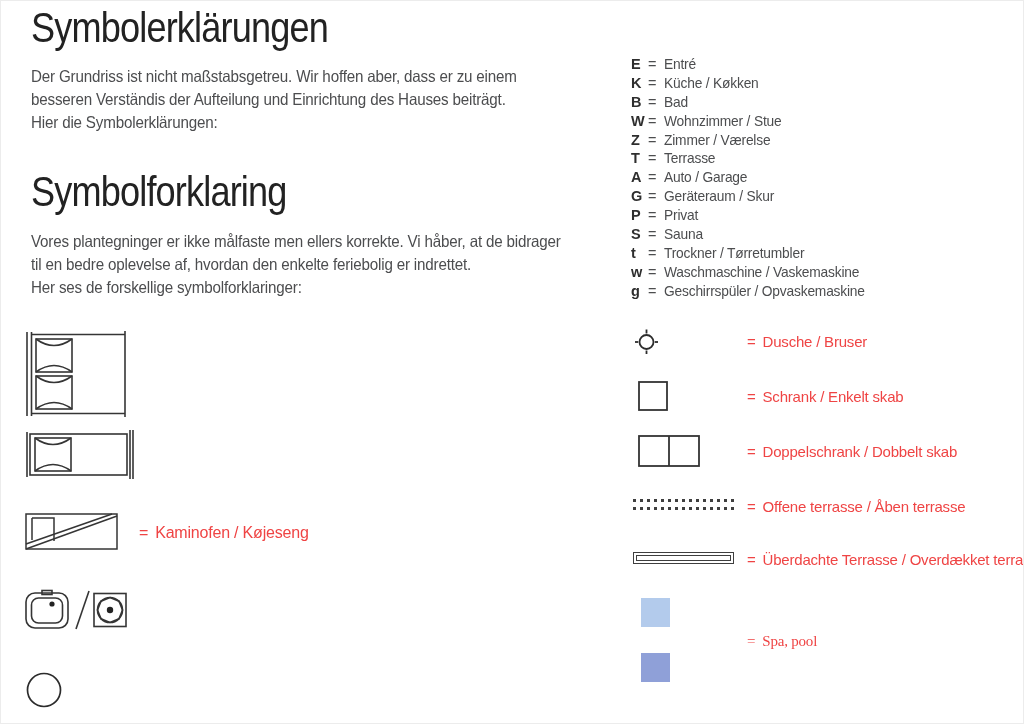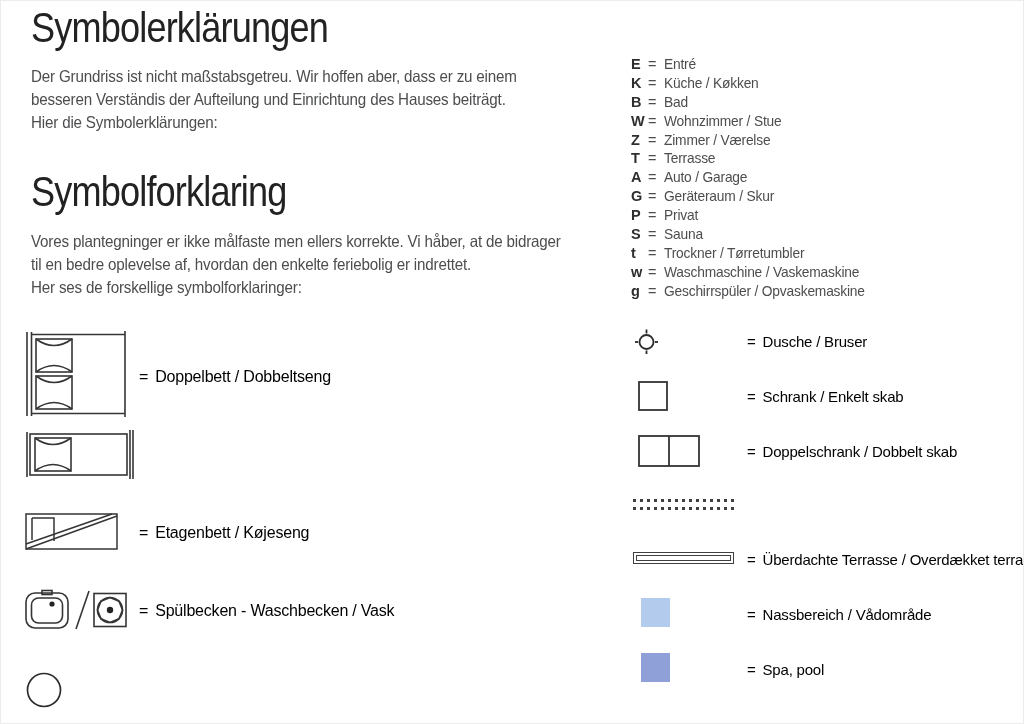--- a/index.html
+++ b/index.html
@@ -26,21 +26,21 @@
   
   #room-codes { position:absolute; left:630px; top:55px; }
   .code-row { display:flex; align-items:baseline; height:18.9px; font-size:14.5px; letter-spacing:-0.2px; }
   .code-row b { width:17px; color:#2e2e2e; font-weight:700; }
   .code-row .eq { width:16px; color:#4c4d4f; }
   .code-row .code-label { color:#4c4d4f; white-space:nowrap; transform:scaleX(0.95); transform-origin:left; }
 
   
   .sym-label {
     position:absolute; transform:translateY(-50%) ;
-    font-size:16px; color:#000000; white-space:nowrap; letter-spacing:-0.2px;
+    font-size:16px; color:#ef4444; white-space:nowrap; letter-spacing:-0.2px;
   }
   .sym-label .eq { margin-right:7px; }
   .left-lab  { left:138px; }
   .right-lab { left:746px; font-size:15px; }
 
   .icon-abs { position:absolute; }
   svg { display:block; }
 
   
   #open-terrace-icon { width:101px; }
@@ -146,23 +146,20 @@
       <line x1="2" y1="1" x2="2" y2="85"></line>
         <line x1="6.5" y1="1" x2="6.5" y2="85"></line>
       <path d="M6.5 3.5 H100 M6.5 82.5 H100"></path>
       <line x1="100" y1="0" x2="100" y2="86"></line>
       <rect x="11" y="8" width="36" height="33"></rect>
       <path d="M11 8 Q29 21 47 8 M11 41 Q29 28 47 41"></path>
       <rect x="11" y="45" width="36" height="33"></rect>
       <path d="M11 45 Q29 58 47 45 M11 78 Q29 65 47 78"></path>
     </svg>
   </div>
-  <div class="sym-label left-lab" style="top:376px;">
-    <span class="eq">=</span><span>Doppelbett / Dobbeltseng</span>
-  </div>
 
   <div class="icon-abs" style="left:24px; top:429px;">
     <svg width="110" height="49" viewBox="0 0 110 49" fill="none" stroke="#353535" stroke-width="1.6">
       <line x1="2" y1="2" x2="2" y2="47"></line>
       <rect x="5" y="4" width="97" height="41"></rect>
       <line x1="105" y1="0" x2="105" y2="49"></line>
         <line x1="108" y1="0" x2="108" y2="49"></line>
       <rect x="10" y="8" width="36" height="33"></rect>
       <path d="M10 8 Q28 21 46 8 M10 41 Q28 28 46 41"></path>
     </svg>
@@ -170,39 +167,36 @@
 
   <div class="icon-abs" style="left:24px; top:512px;">
     <svg width="94" height="38" viewBox="0 0 94 38" fill="none" stroke="#353535" stroke-width="1.5">
       <rect x="1" y="1" width="91" height="35"></rect>
       <line x1="1" y1="36" x2="92" y2="3"></line>
       <line x1="1" y1="31" x2="87" y2="1"></line>
       <path d="M7 5 H29 V28 M7 5 V27"></path>
     </svg>
   </div>
   <div class="sym-label left-lab" style="top:532px;">
-    <span class="eq">=</span><span>Etagenbett / Køjeseng</span>
+    <span class="eq">=</span><span>Kaminofen / Køjeseng</span>
   </div>
 
   <div class="icon-abs" style="left:24px; top:588px;">
     <svg width="102" height="42" viewBox="0 0 102 42" fill="none" stroke="#353535" stroke-width="1.6">
       <rect x="1" y="4" width="42" height="35" rx="9"></rect>
       <rect x="17" y="1.5" width="10" height="4"></rect>
       <rect x="6.5" y="9" width="31" height="25" rx="7"></rect>
       <circle cx="27" cy="15" r="2.6" fill="#222" stroke="none"></circle>
       <line x1="51" y1="40" x2="64" y2="2"></line>
       <rect x="69" y="4.5" width="32" height="33"></rect>
       <circle cx="85" cy="21" r="12.5"></circle>
       <path d="M85 8.5 L94 12.2 L97.5 21 L94 29.8 L85 33.5 L76 29.8 L72.5 21 L76 12.2 Z"></path>
       <circle cx="85" cy="21" r="3.2" fill="#222" stroke="none"></circle>
     </svg>
   </div>
-  <div class="sym-label left-lab" style="top:610px;">
-    <span class="eq">=</span><span>Spülbecken - Waschbecken / Vask</span>
-  </div>
 
   <div class="icon-abs" style="left:25px; top:671px;">
     <svg width="36" height="36" viewBox="0 0 36 36" fill="none" stroke="#2c2c2c" stroke-width="1.7">
       <circle cx="18" cy="18" r="16.5"></circle>
     </svg>
   </div>
 
   <div class="icon-abs" style="left:632px; top:327px;">
     <svg width="27" height="27" viewBox="0 0 27 27" fill="none" stroke="#2c2c2c" stroke-width="1.8">
       <circle cx="13.5" cy="14" r="7"></circle>
@@ -232,31 +226,31 @@
     </svg>
   </div>
   <div class="sym-label right-lab" style="top:450px;">
     <span class="eq">=</span><span>Doppelschrank / Dobbelt skab</span>
   </div>
 
   <div class="icon-abs" id="open-terrace-icon" style="left:632px; top:498px;">
     <div class="dotrow"></div>
     <div class="dotrow"></div>
   </div>
+  <div class="sym-label right-lab" style="top:505px;">
+    <span class="eq">=</span><span>Offene terrasse / Åben terrasse</span>
+  </div>
 
   <div id="covered-terrace-icon" style="left:632px; top:551px;">
     <div class="inner"></div>
   </div>
   <div class="sym-label right-lab" style="top:558px;">
     <span class="eq">=</span><span>Überdachte Terrasse / Overdækket terrasse</span>
   </div>
 
   <div class="swatch" style="left: 640px; top: 597px; background: rgb(179, 203, 236);"></div>
-  <div class="sym-label right-lab" style="top:613px;">
-    <span class="eq">=</span><span>Nassbereich / Vådområde</span>
-  </div>
 
   <div class="swatch" style="left: 640px; top: 652px; background: rgb(143, 160, 216);"></div>
-  <div class="sym-label right-lab" style="top:668px;">
+  <div class="sym-label right-lab" style="top:640px;font-family:Liberation Serif, serif;">
     <span class="eq">=</span><span>Spa, pool</span>
   </div>
 
 </div>
 
 </body></html>

